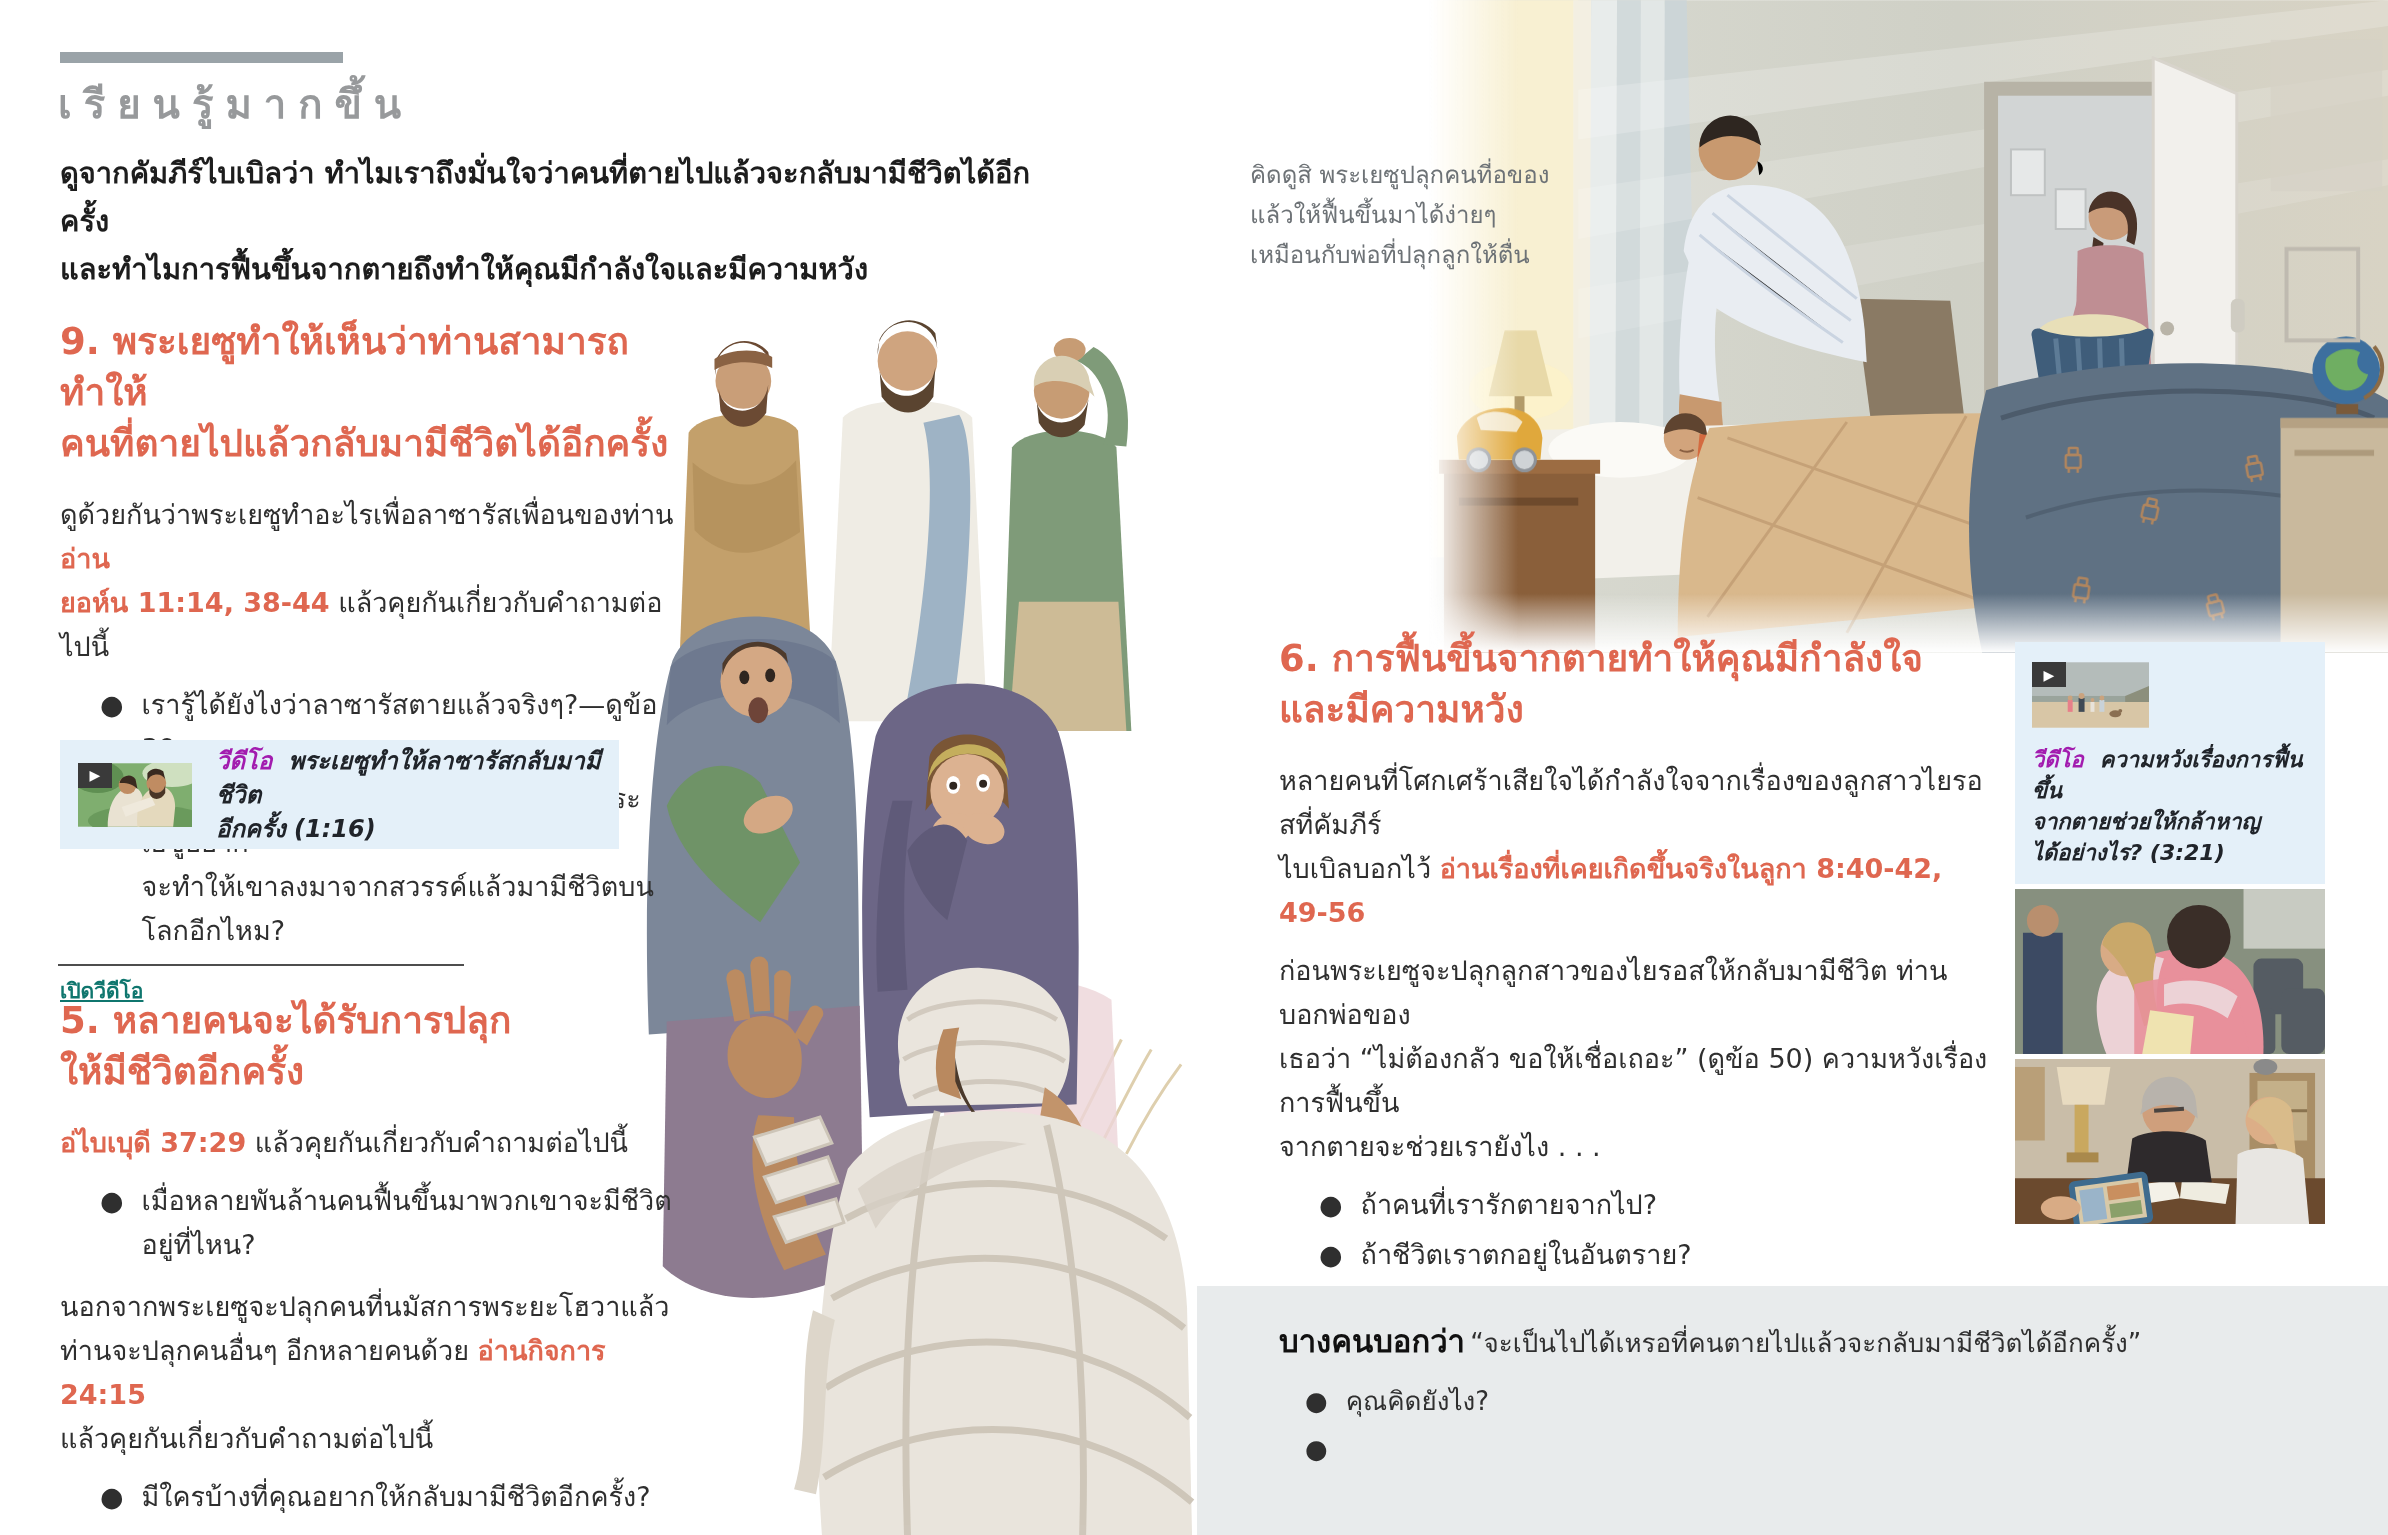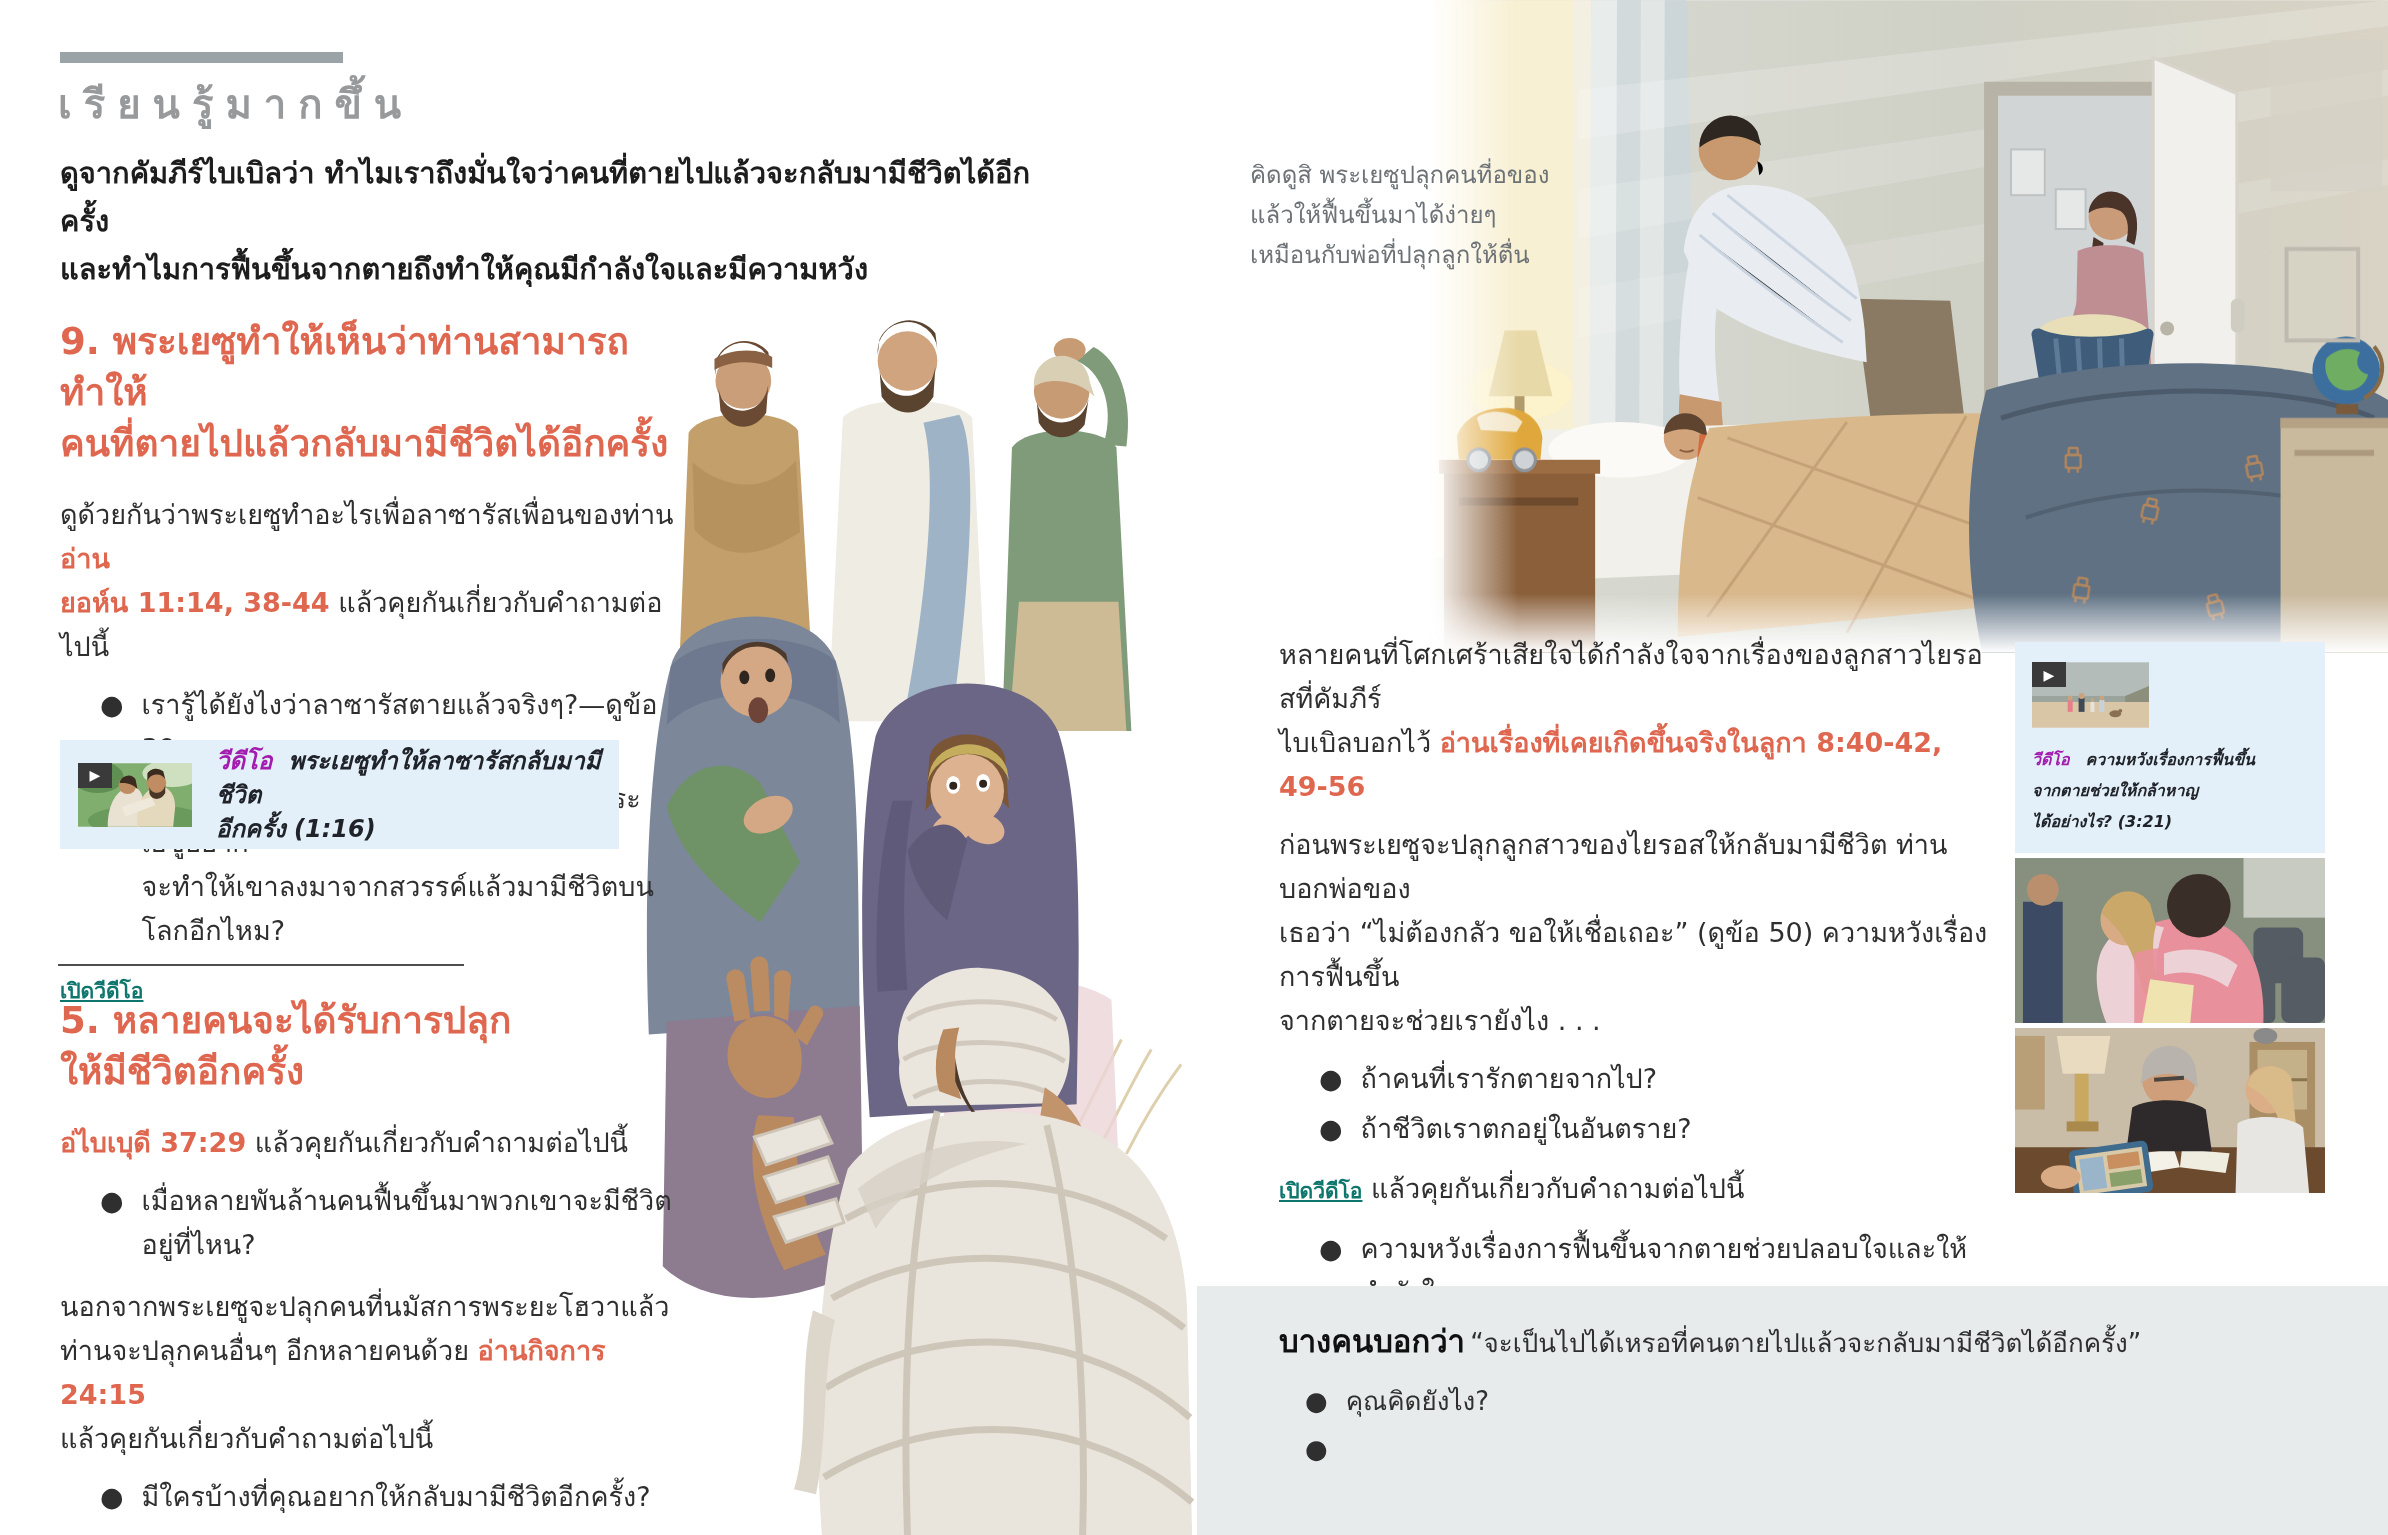--- a/index.html
+++ b/index.html
@@ -33,21 +33,21 @@
   .vc-label{color:#a21caf;margin-right:16px;font-style:italic;}
 
   .divider{left:58px;top:964px;width:406px;height:2px;background:#4e4e4e;}
 
   
   .bed-caption{left:1250px;top:155px;width:438px;font-size:24px;line-height:40px;color:#6d7276;}
 
   
   .sidebar{left:2015px;top:642px;width:310px;}
   .sb-card{background:#e4f0f9;padding:20px 17px 16px;box-sizing:border-box;}
-  .sb-title{margin-top:12px;font-size:16px;line-height:31px;font-weight:bold;font-style:italic;color:#20242a;}
+  .sb-title{margin-top:12px;font-size:22px;line-height:31px;font-weight:bold;font-style:italic;color:#20242a;}
   .sb-photo{margin-top:5px;line-height:0;}
 
   
   .some-say{left:1197px;top:1286px;width:1191px;height:250px;background:#e8ebec;box-sizing:border-box;
             padding:30px 40px 0 82px;}
   .box-h{font-size:31px;font-weight:bold;color:#101010;}
   .box-q{font-size:26px;color:#2f2f2f;}
   .some-say .bullet{font-size:26px;line-height:42px;margin:6px 0 6px 26px;}
   .some-say .bullets{margin-top:14px;}
 
@@ -404,20 +404,22 @@
       <rect x="0" y="0" width="90" height="656" fill="url(#fadeL)"></rect>
       <rect x="0" y="596" width="964" height="60" fill="url(#fadeB)"></rect>
     </svg>
   </div>
 
   <div class="abs bed-caption ws">คิดดูสิ พระเยซูปลุกคนที่อของ
 แล้วให้ฟื้นขึ้นมาได้ง่ายๆ
 เหมือนกับพ่อที่ปลุกลูกให้ตื่น</div>
 
   <div class="abs" style="left:1279px;top:633px;width:711px;">
+    <h2 class="sec-h ws">6. การฟื้นขึ้นจากตายทำให้คุณมีกำลังใจ
+และมีความหวัง</h2>
     <p class="body-p ws"><span class="ws">หลายคนที่โศกเศร้าเสียใจได้กำลังใจจากเรื่องของลูกสาวไยรอสที่คัมภีร์
 ไบเบิลบอกไว้ </span><span class="link-red">อ่านเรื่องที่เคยเกิดขึ้นจริงในลูกา 8:40-42, 49-56</span></p>
     <p class="body-p ws">ก่อนพระเยซูจะปลุกลูกสาวของไยรอสให้กลับมามีชีวิต ท่านบอกพ่อของ
 เธอว่า “ไม่ต้องกลัว ขอให้เชื่อเถอะ” (ดูข้อ 50) ความหวังเรื่องการฟื้นขึ้น
 จากตายจะช่วยเรายังไง . . .</p>
     <div class="bullets">
       <div class="bullet">
           <span class="dot">●</span>
           <span class="ws">ถ้าคนที่เรารักตายจากไป?</span>
         </div>

